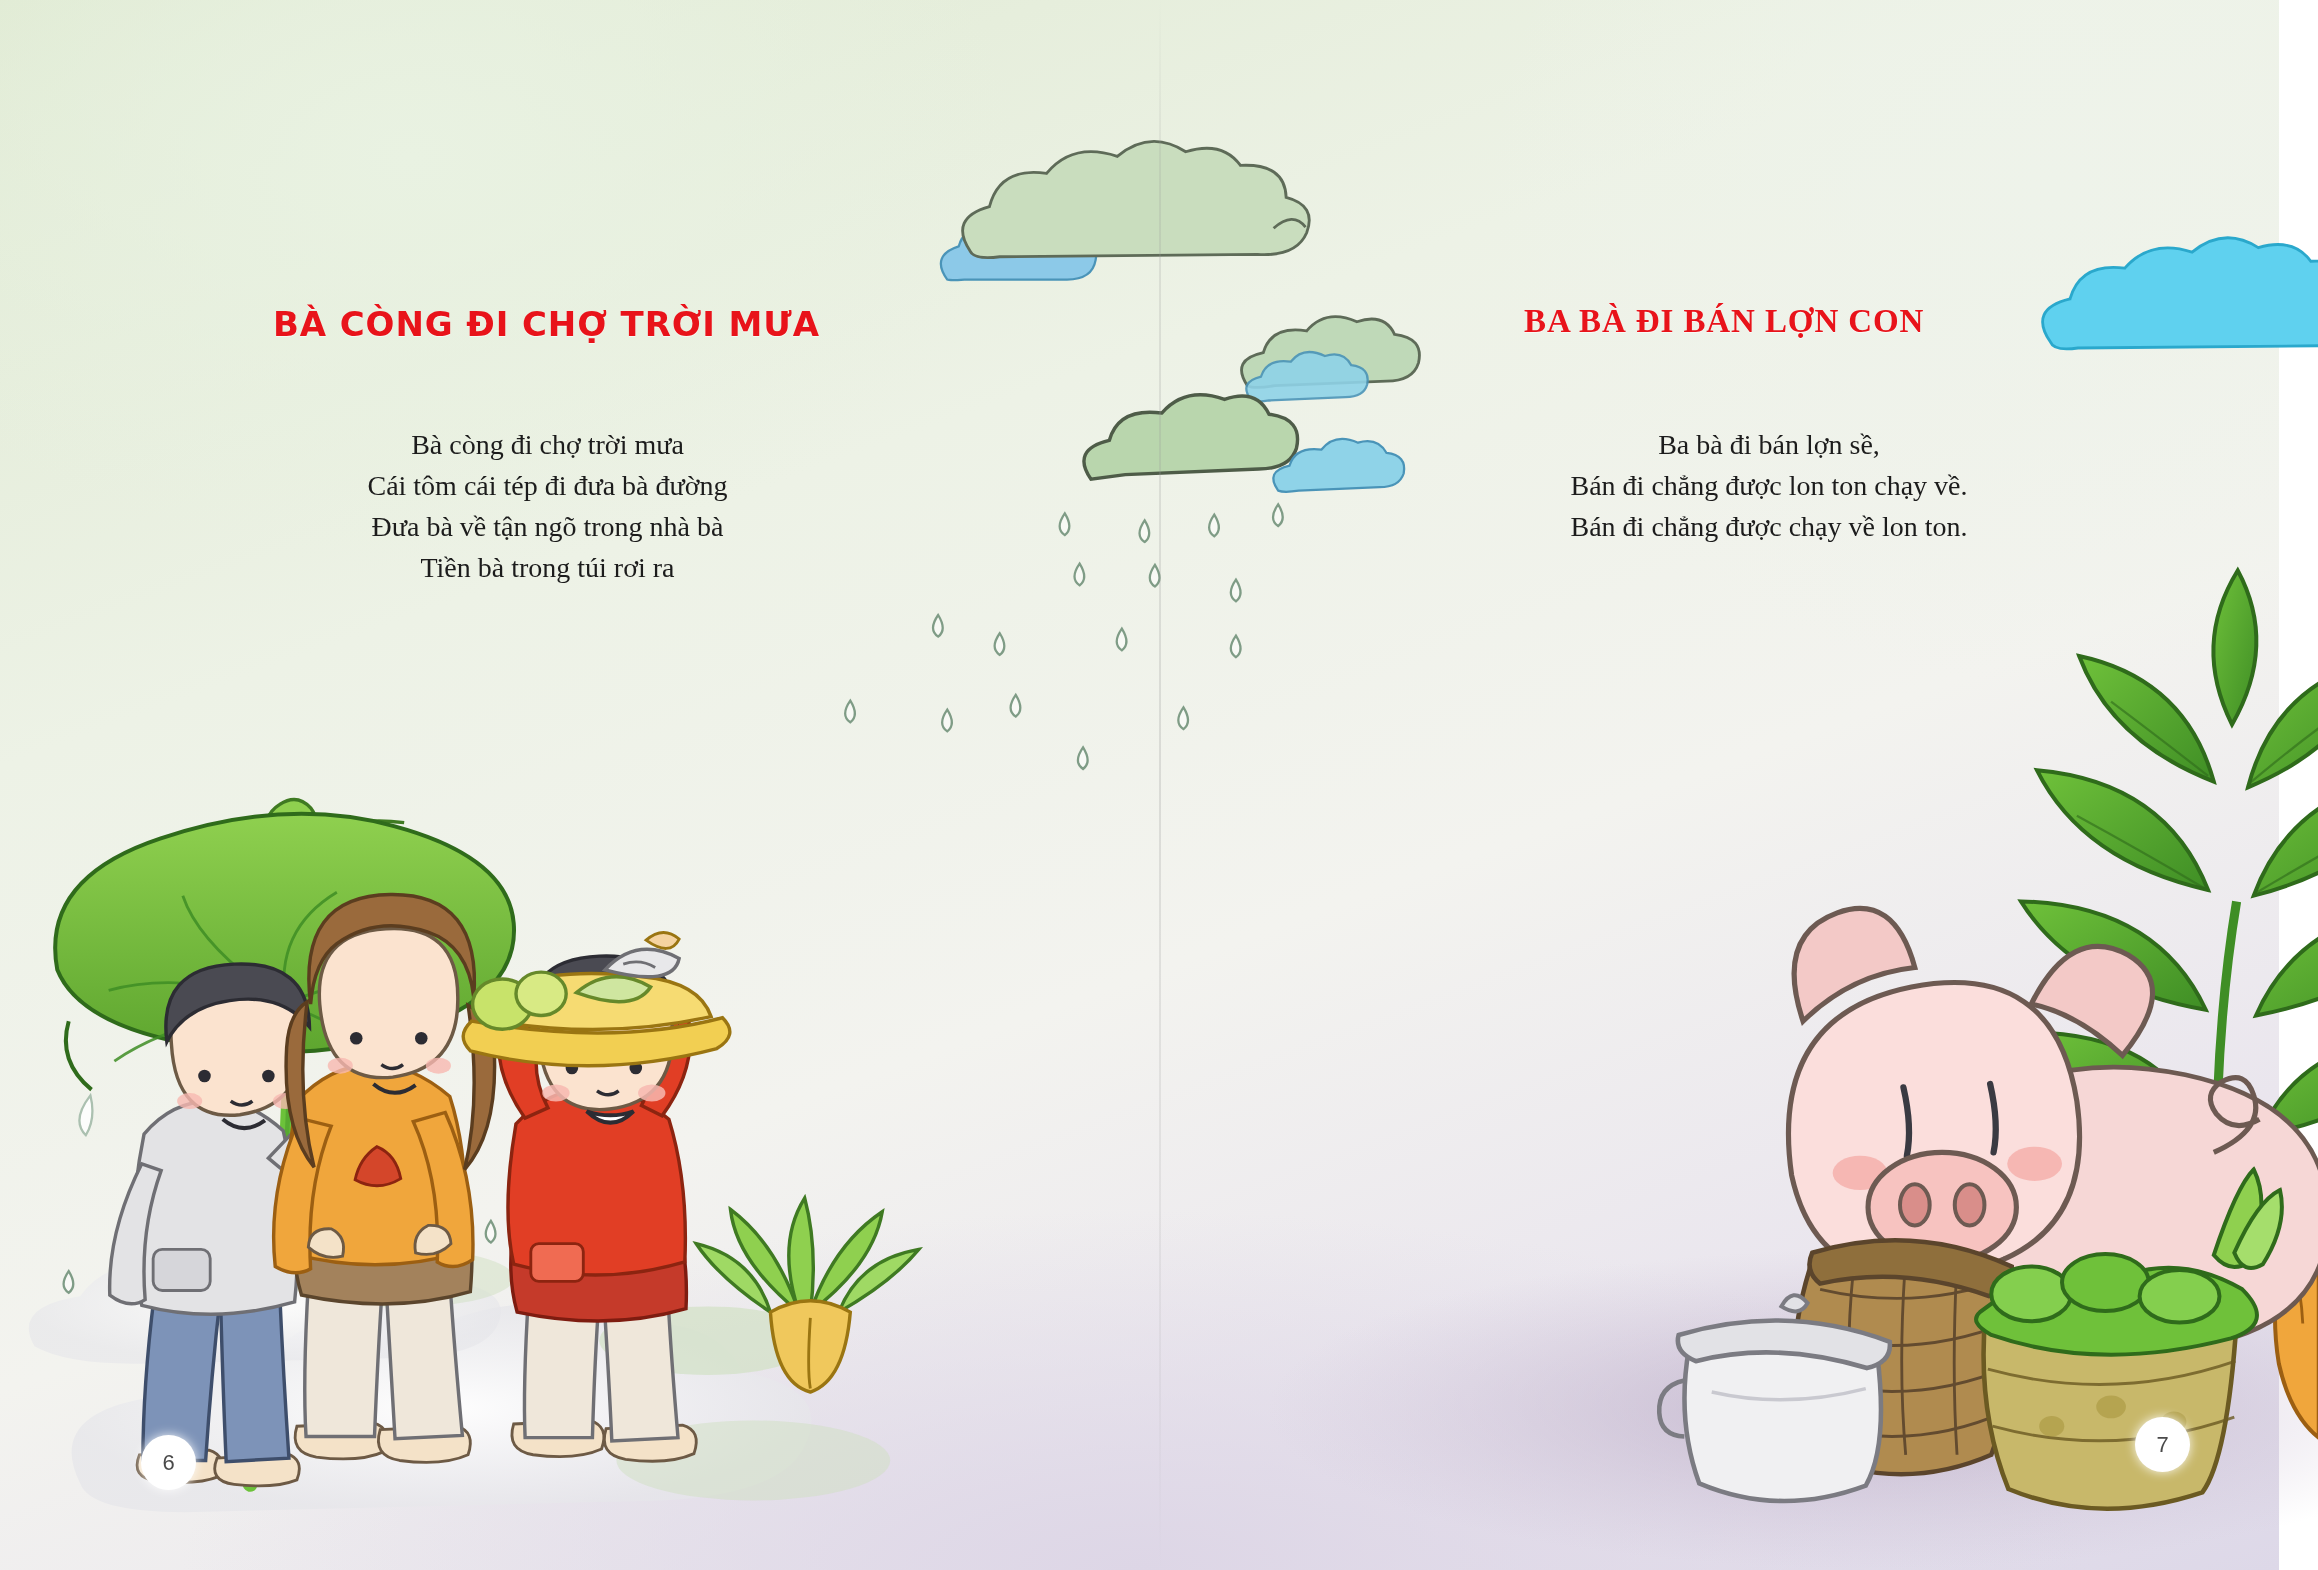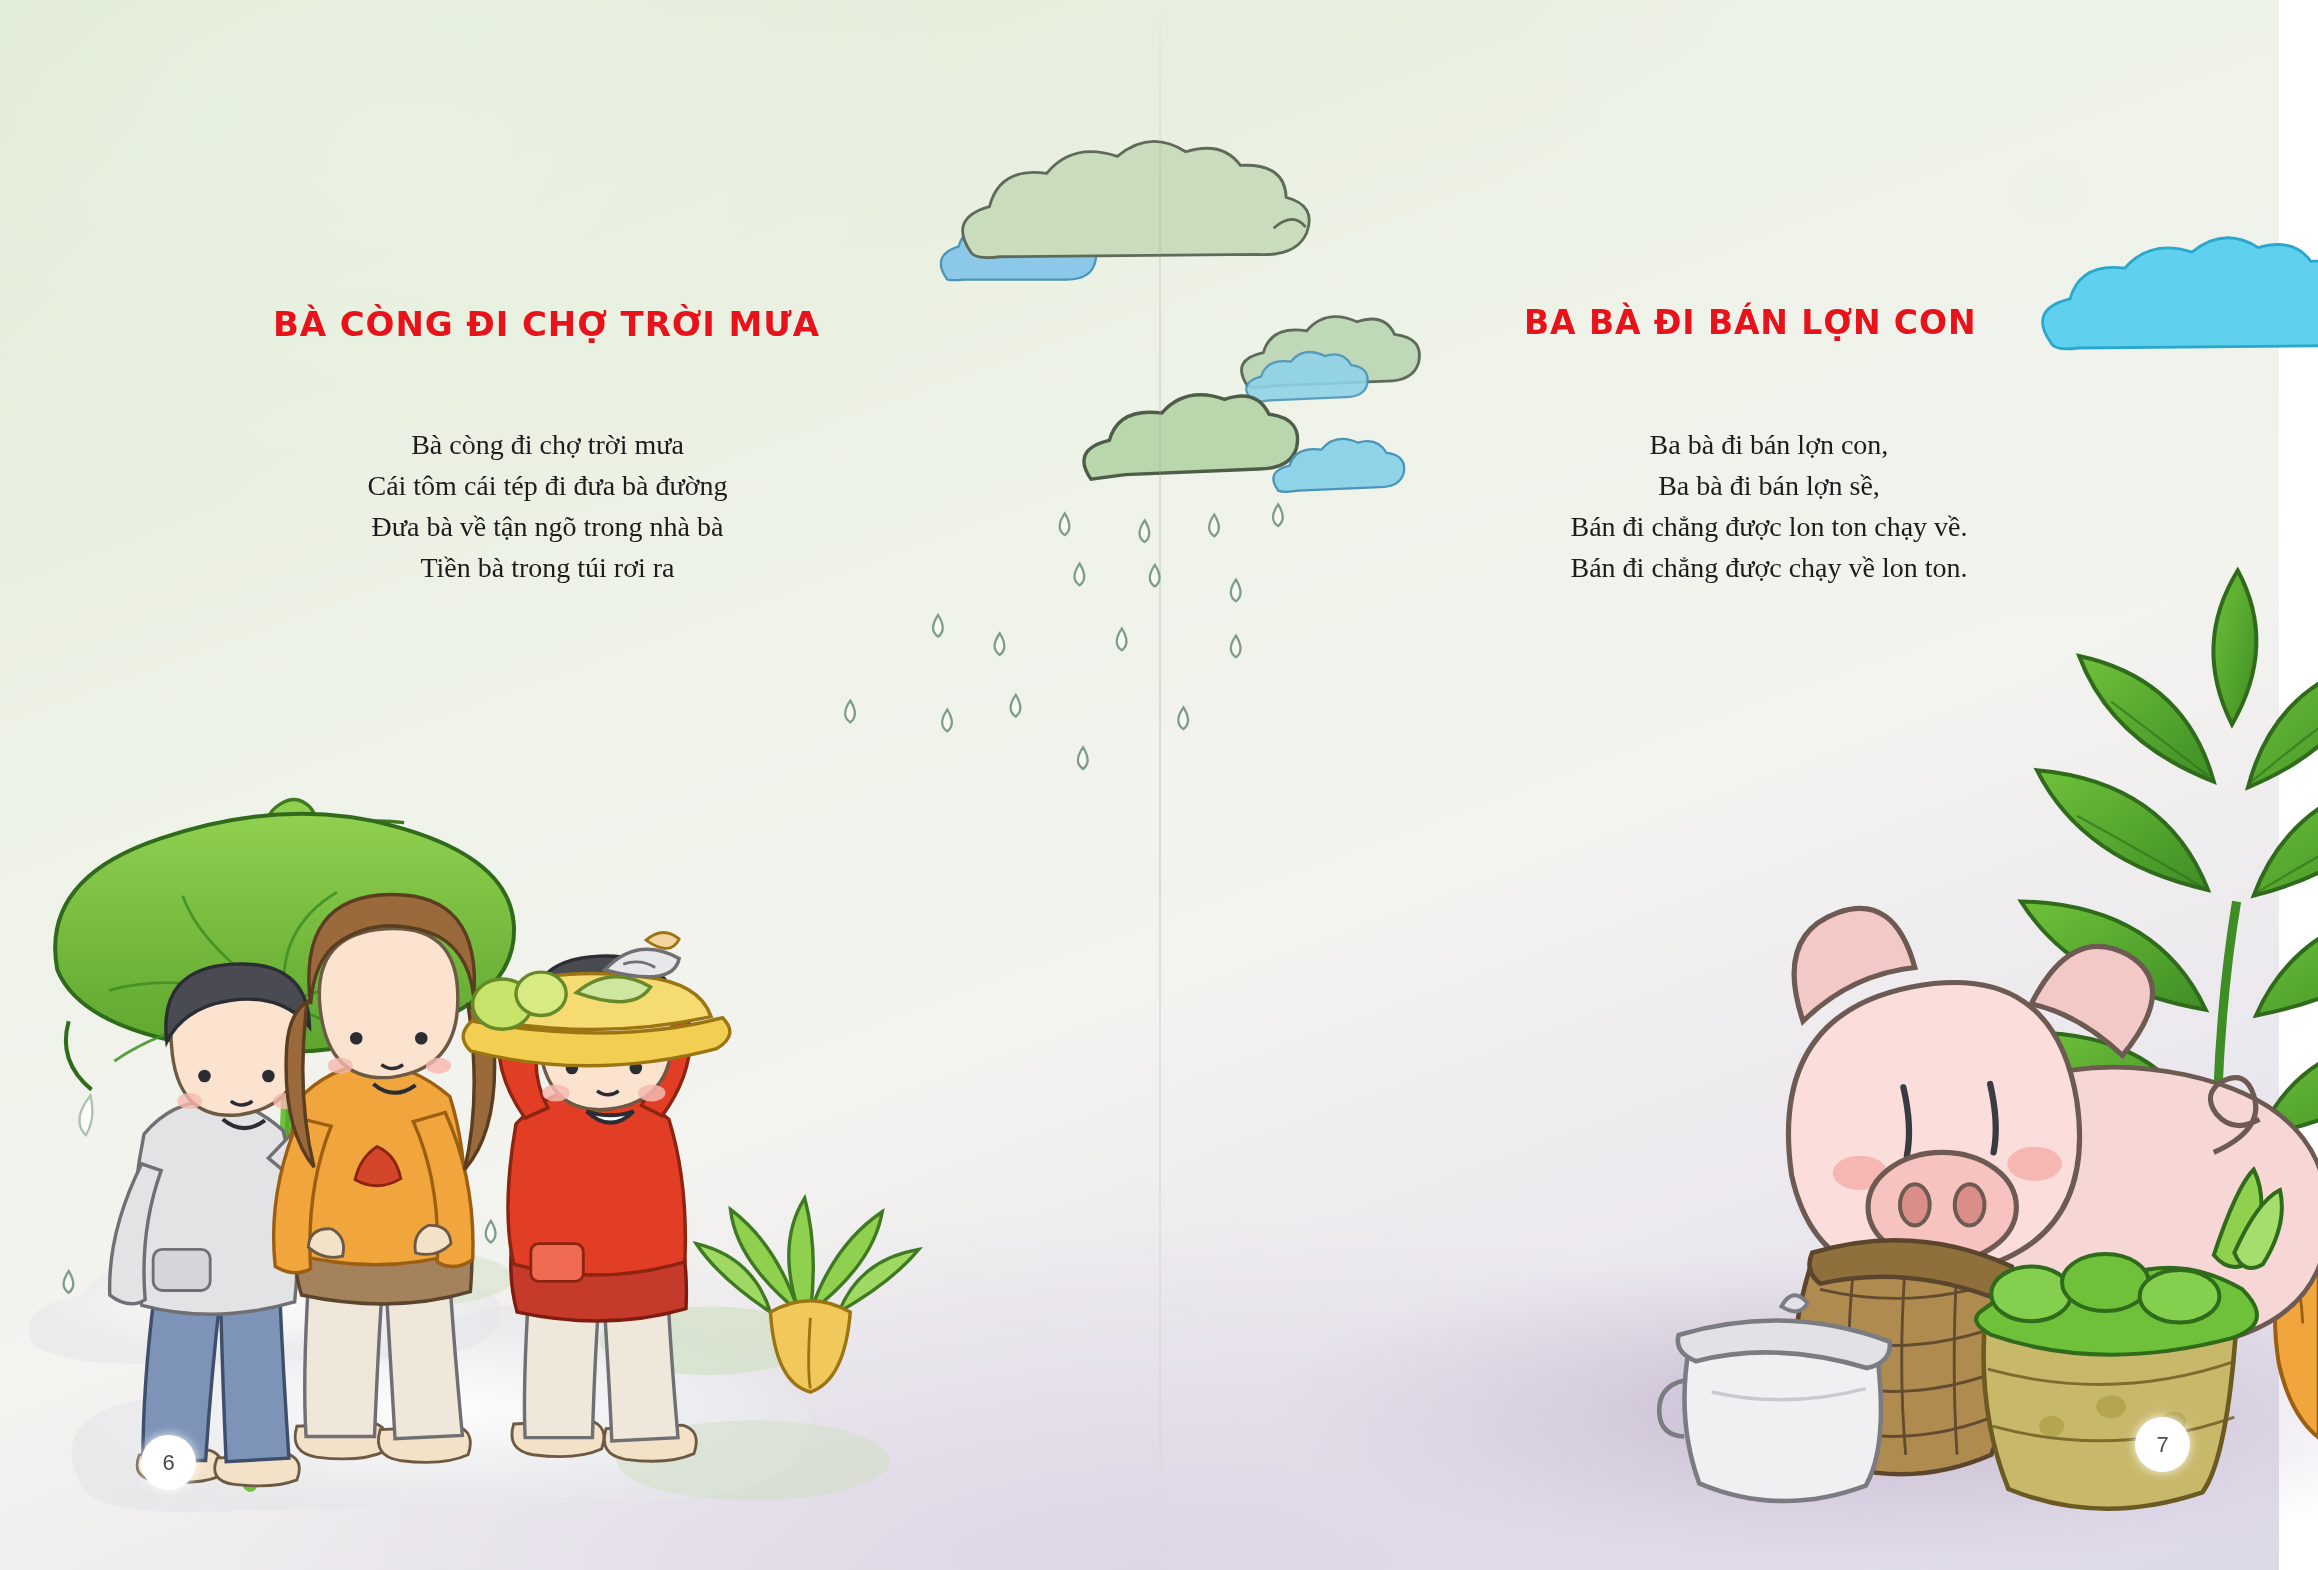--- a/index.html
+++ b/index.html
@@ -48,20 +48,21 @@
   }
   #title-left {
     left: 273px;
     top: 281px;
     font-size: 34px;
   }
   #title-right {
     left: 1524px;
     top: 281px;
     font-size: 33px;
+    font-family: Liberation Serif, serif;
   }
 
   .poem-body {
     position: absolute;
     text-align: center;
     color: #1c1c1c;
     font-size: 28px;
     line-height: 1.46;
     font-family: "Liberation Serif", serif;
   }
@@ -384,21 +385,20 @@
     <span class="poem-line">Cái tôm cái tép đi đưa bà đường</span>
     <span class="poem-line">Đưa bà về tận ngõ trong nhà bà</span>
     <span class="poem-line">Tiền bà trong túi rơi ra</span>
   </div>
 
   <div class="page-number" id="page-number-left">6</div>
 
   <h1 class="poem-title" id="title-right">BA BÀ ĐI BÁN LỢN CON</h1>
 
   <div class="poem-body" id="body-right">
-    <span class="poem-line">Ba bà đi bán lợn con,</span>
     <span class="poem-line">Ba bà đi bán lợn sề,</span>
     <span class="poem-line">Bán đi chẳng được lon ton chạy về.</span>
     <span class="poem-line">Bán đi chẳng được chạy về lon ton.</span>
   </div>
 
   <div class="page-number" id="page-number-right">7</div>
 
 </div>
 
 

